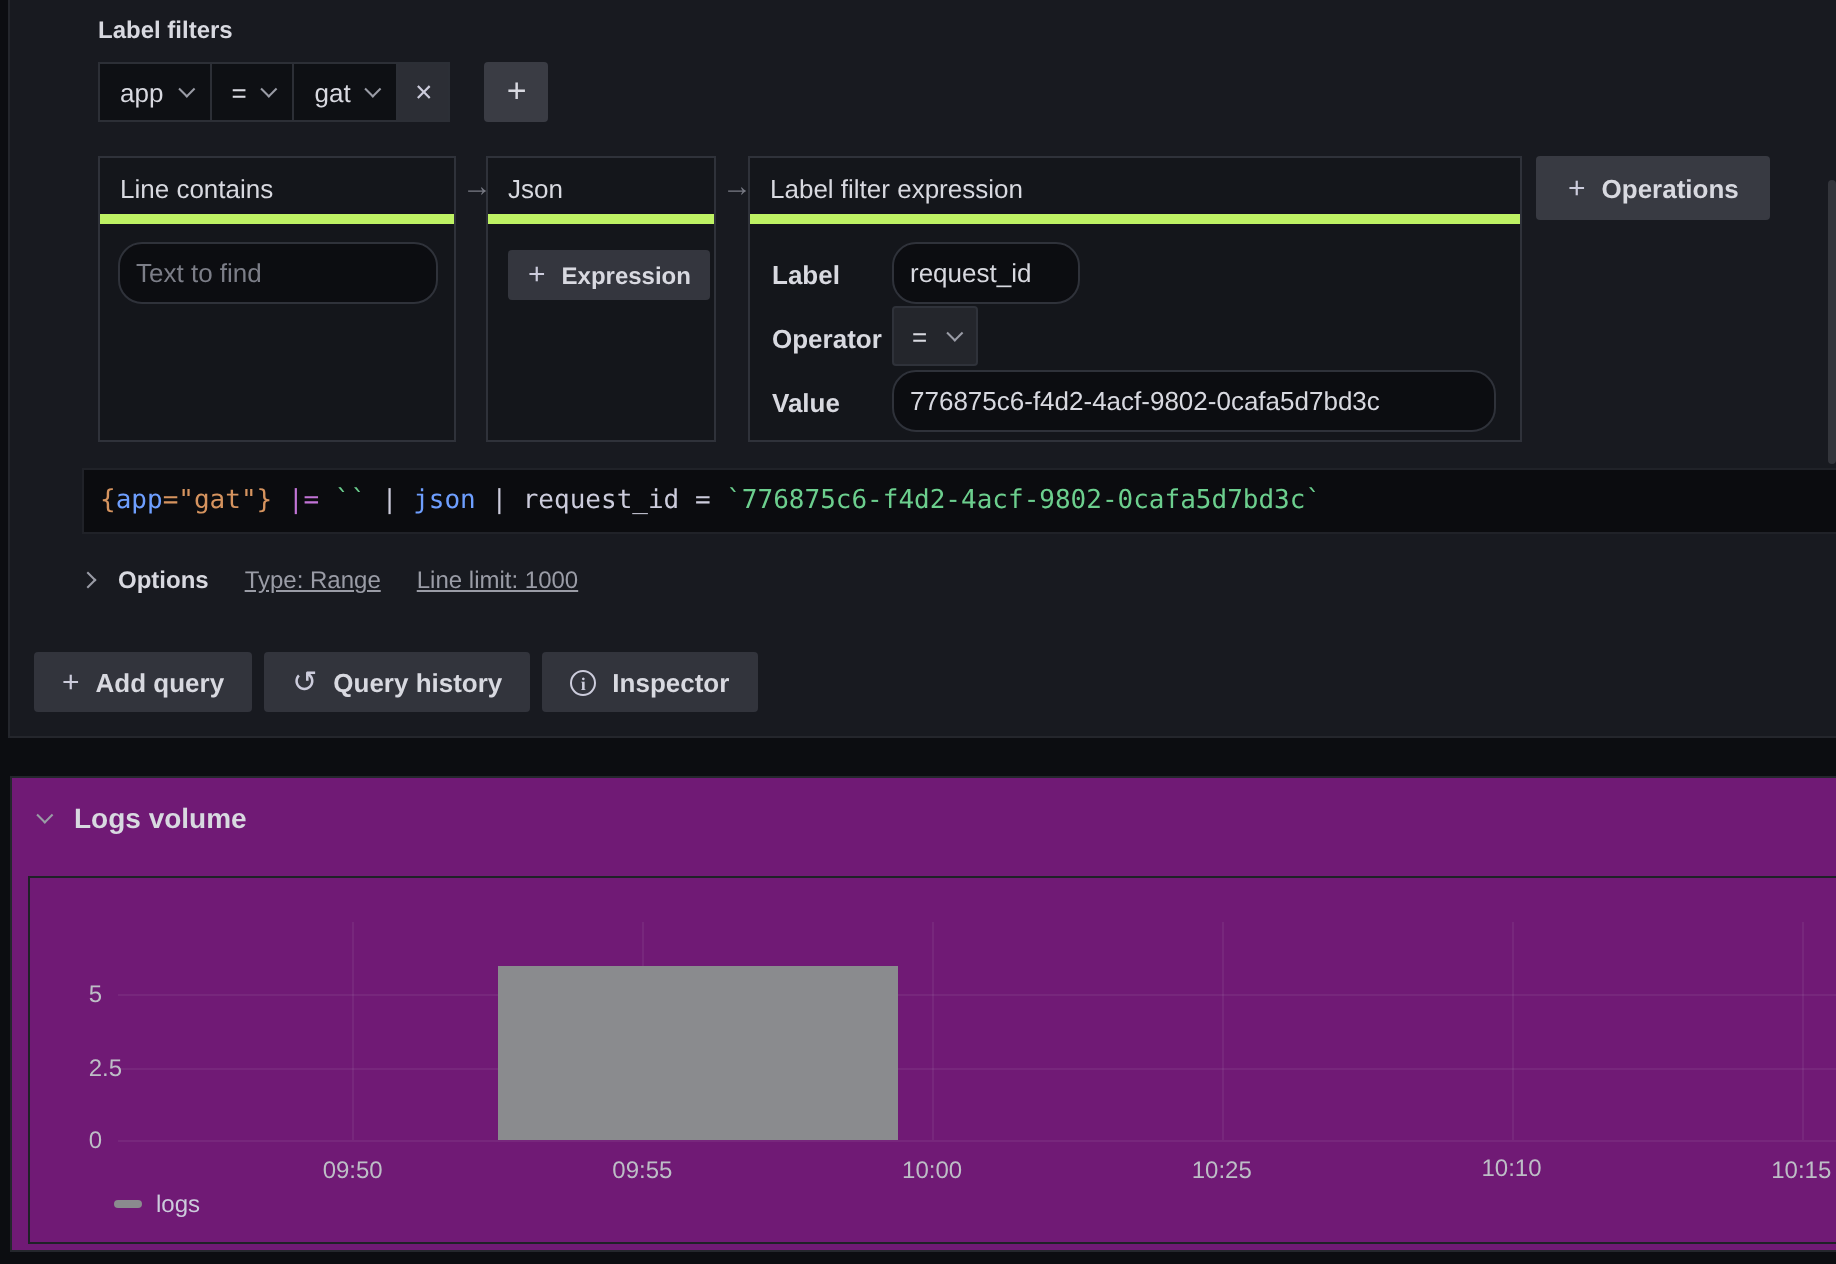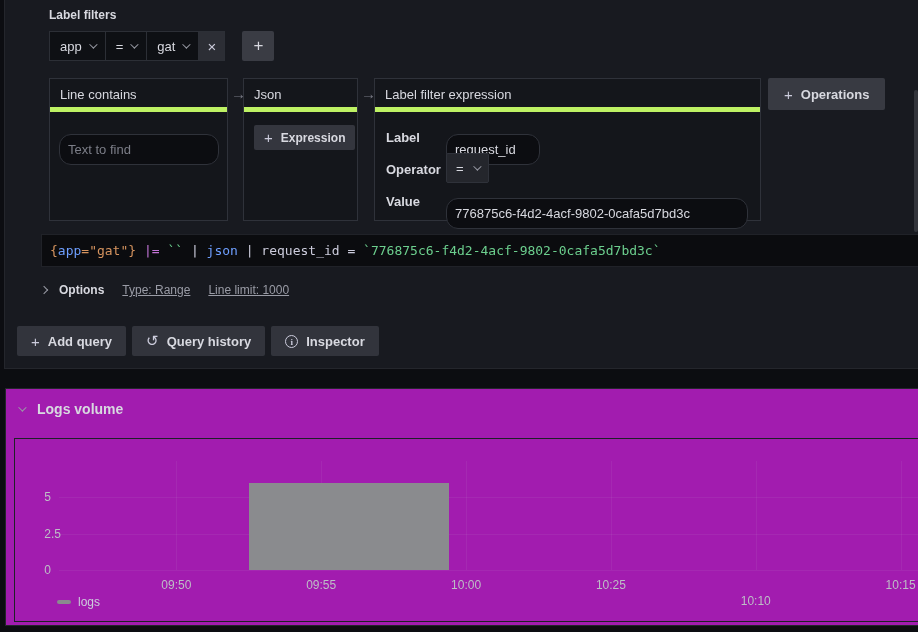--- a/index.html
+++ b/index.html
@@ -49,21 +49,21 @@
     background:#14161b; border:1px solid #2f323a;
   }
   .card-header {
     height:33px; line-height:32px; padding:0 10px;
     border-bottom:5px solid #bef264; font-size:13px; color:#d8d9e0;
   }
   .flow-arrow { position:absolute; top:85px; font-size:15px; color:#787a84; }
 
   .text-input {
     background:#0c0d11; border:1px solid #2f323a; border-radius:12px;
-    color:#d8d9e0; font-size:13px; padding:0 8px; height:31px; outline:none;margin-top:13px;
+    color:#d8d9e0; font-size:13px; padding:0 8px; height:31px; outline:none;
   }
   .text-input::placeholder { color:#7c7e88; }
 
   .btn-secondary {
     display:inline-flex; align-items:center; gap:8px;
     background:#34363e; border:none; border-radius:2px;
     color:#d8d9e0; font-size:13px; font-weight:bold; cursor:pointer;
   }
   .btn-secondary .plus-glyph { font-weight:normal; font-size:15px; color:#ccccdc; }
 
@@ -92,21 +92,21 @@
     width:13px; height:13px; border:1.3px solid #ccccdc; border-radius:50%;
     font-size:9px; font-weight:bold; line-height:13px; text-align:center; color:#ccccdc;
     font-family:"Liberation Serif",serif;
   }
   #scrollbar-thumb { position:absolute; right:0; top:90px; width:4px; height:142px;
     background:#33353b; border-radius:2px; }
 
   
   #logs-panel {
     position:absolute; left:5px; top:388px; width:913px; height:238px;
-    background:#a21caf; border:1px solid #24262c; border-right:none;
+    background:#701a75; border:1px solid #24262c; border-right:none;
   }
   #logs-header { position:absolute; left:12px; top:12px; display:flex; align-items:center; gap:13px; cursor:pointer; }
   #logs-title { font-size:14px; font-weight:bold; color:#d8d9e0; }
 
   #chart-frame {
     position:absolute; left:8px; top:49px; width:905px; height:184px;
     border:1px solid #1f2127; border-right:none;
   }
   .gridline-h { position:absolute; height:1px; background:rgba(204,204,220,0.08); }
   .gridline-v { position:absolute; width:1px;  background:rgba(204,204,220,0.08); }
@@ -229,18 +229,18 @@
       <div class="ytick" style="left:6px; top:51.096774193548384px;">5</div>
       <div class="gridline-v" style="left:161.33389544687904px; top:22px; height:109px;"></div>
       <div class="xtick" style="left:131.33389544687904px; top:139px;">09:50</div>
       <div class="gridline-v" style="left:306.19055649241034px; top:22px; height:109px;"></div>
       <div class="xtick" style="left:276.19055649241034px; top:139px;">09:55</div>
       <div class="gridline-v" style="left:451.04721753794166px; top:22px; height:109px;"></div>
       <div class="xtick" style="left:421.04721753794166px; top:139px;">10:00</div>
       <div class="gridline-v" style="left:595.903878583473px; top:22px; height:109px;"></div>
       <div class="xtick" style="left:565.903878583473px; top:139px;">10:25</div>
       <div class="gridline-v" style="left:740.7605396290043px; top:22px; height:109px;"></div>
-      <div class="xtick" style="left:710.7605396290043px; top:155px;text-align:center;">10:10</div>
+      <div class="xtick" style="left:710.7605396290043px; top:138px;text-align:center;">10:10</div>
       <div class="gridline-v" style="left:885.6172006745355px; top:22px; height:109px;"></div>
       <div class="xtick" style="left:855.6172006745355px; top:139px;">10:15</div>
       <div class="bar" style="left:233.7622259696447px; width:199.90219224283254px; top:43.516129032258064px; height:87.48387096774194px; background:#8a8b8e;"></div>
     </div>
 </div>
 
 </body></html>

